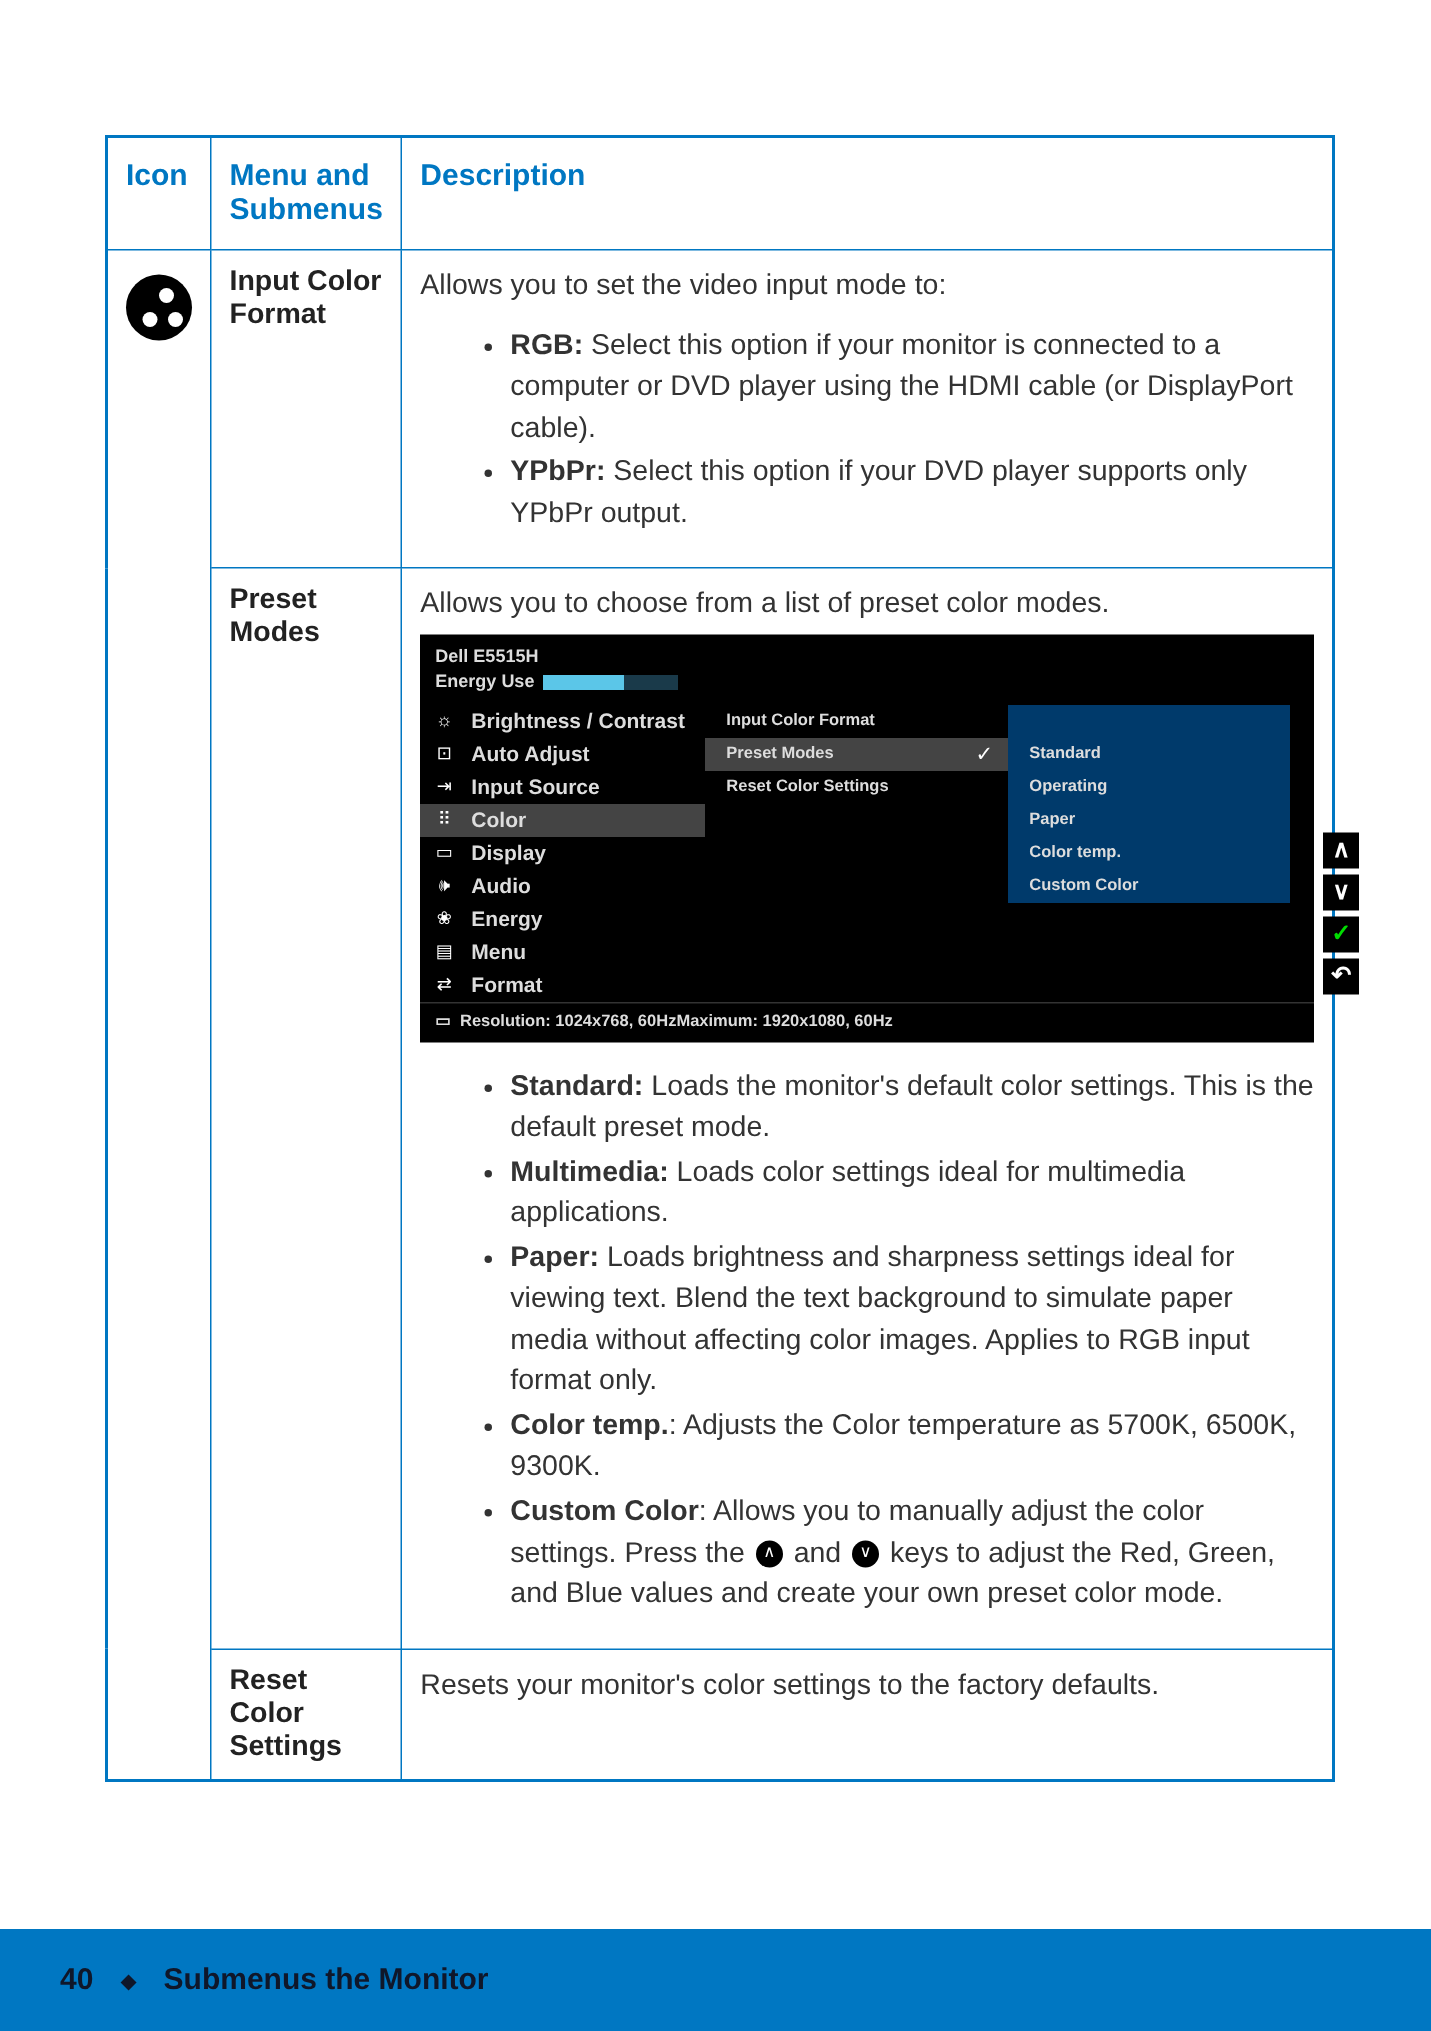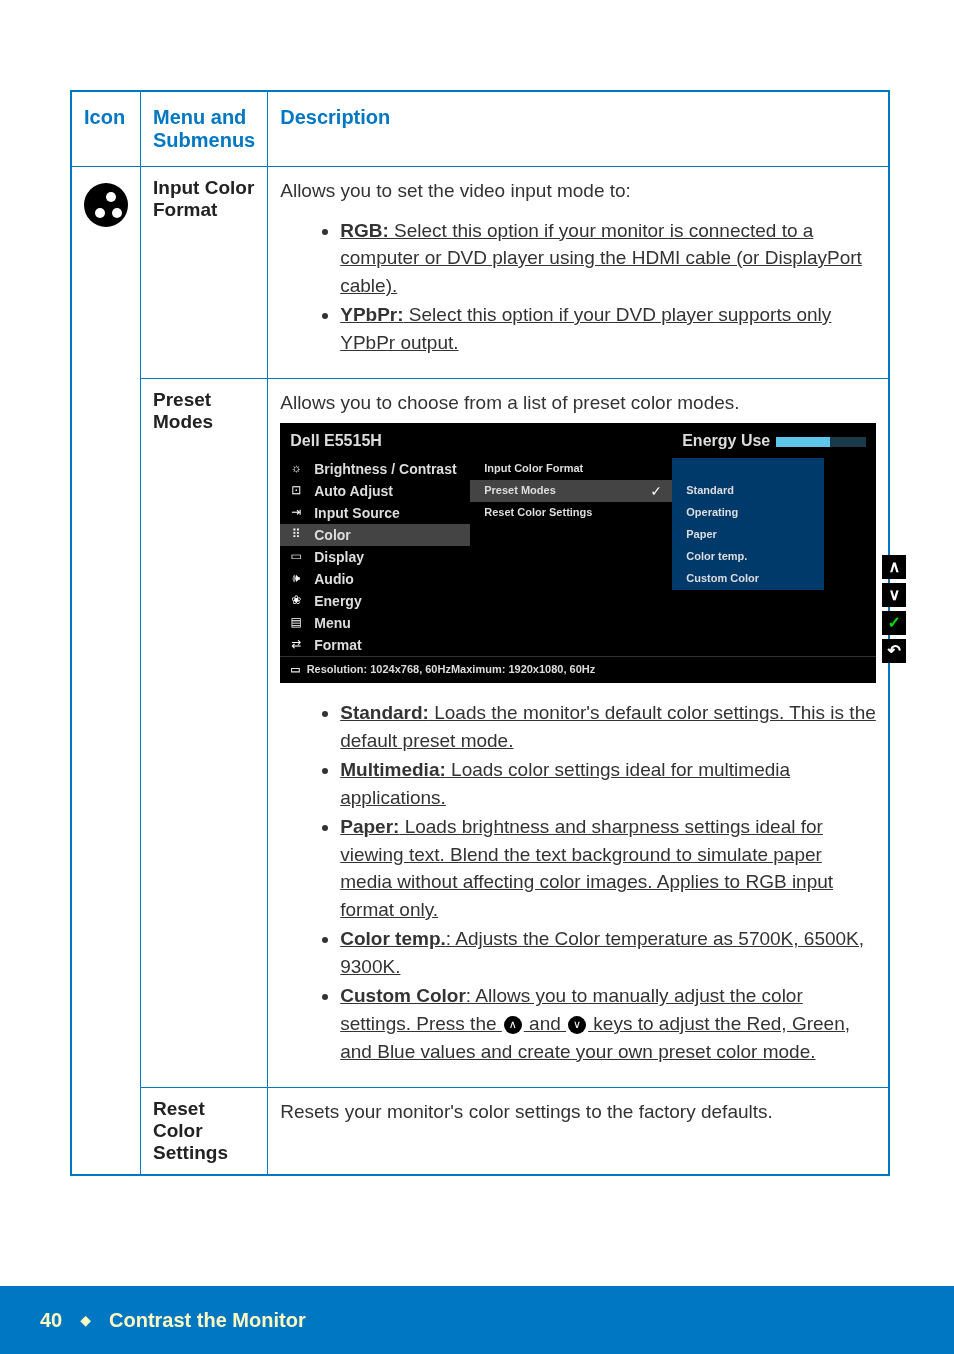--- a/index.html
+++ b/index.html
@@ -4,51 +4,51 @@
 <style>
   * { box-sizing: border-box; margin: 0; padding: 0; }
   body { font-family: "Segoe UI", Arial, sans-serif; background: #fff; width: 954px; height: 1354px; position: relative; }
   .page { padding: 90px 70px 0 70px; }
   table.main { border-collapse: collapse; width: 100%; border: 2px solid #0077c2; }
   table.main > tbody > tr > td, table.main > thead > tr > th { border: 1px solid #0077c2; padding: 10px 12px; vertical-align: top; }
   table.main > thead > tr > th { font-weight: 700; color: #0077c2; text-align: left; font-size: 20px; padding: 14px 12px; }
   .menu-label { font-weight: 700; font-size: 19px; color: #222; }
   .desc { font-size: 19px; color: #333; line-height: 1.45; }
   .desc strong { font-weight: 700; }
-  .desc ul { list-style: disc; padding-left: 60px; margin: 12px 0; text-decoration: underline; }
+  .desc ul { list-style: disc; padding-left: 60px; margin: 12px 0; }
   .desc ul li { margin: 2px 0; }
   .icon-circle { width: 44px; height: 44px; border-radius: 50%; background: #000; position: relative; margin: 2px auto; }
   .icon-circle::before, .icon-circle::after { content: ""; position: absolute; border-radius: 50%; }
   .dot-a { position:absolute; width:10px; height:10px; background:#fff; border-radius:50%; top:9px; left:22px; }
   .dot-b { position:absolute; width:10px; height:10px; background:#fff; border-radius:50%; top:25px; left:11px; }
   .dot-c { position:absolute; width:10px; height:10px; background:#fff; border-radius:50%; top:25px; left:28px; }
   .osd { width: 596px; background: #000; color: #ddd; font-size: 12px; font-family: Arial, sans-serif; margin-top: 6px; position: relative; }
-  .osd-header { display:flex; justify-content: space-between; padding: 6px 10px 6px 10px; font-weight:700; font-size:16px; }
+  .osd-header { display:flex; justify-content: space-between; padding: 6px 10px 6px 10px; font-weight:700; font-size:12px;flex-direction:column; }
   .energy-bar { display:inline-block; width:90px; height:10px; background: linear-gradient(to right, #5bc6e8 0%, #5bc6e8 60%, #1a3a4a 60%, #1a3a4a 100%); margin-left:6px; vertical-align: middle; }
   .osd-body { display:flex; }
   .osd-col1 { width: 190px; }
   .osd-col2 { width: 170px; }
   .osd-col3 { width: 32px; }
-  .osd-col4 { width: 152px; }
+  .osd-col4 { width: 188px; }
   .osd-row { display:flex; align-items:center; height: 22px; padding: 0 6px 0 6px; }
   .osd-row.sel { background: #444; }
   .osd-icon { width: 20px; text-align:center; margin-right: 8px; color: #fff; font-size:12px; }
   .osd-row span.lbl { font-weight:700; font-size:14px; }
   .osd-col2 .osd-row span.lbl { font-weight:700; font-size:11px; }
   .osd-col2 .osd-row { padding-left: 14px; }
   .osd-footer { display:flex; justify-content: flex-start; padding: 5px 10px; border-top: 1px solid #333; font-weight:700; font-size:11px; }
   .osd-footer .res-icon { margin-right:6px; font-size:11px; }
   .osd-side { position:absolute; right:-30px; top:132px; display:flex; flex-direction:column; gap:4px; }
   .osd-side-btn { width:24px; height:24px; background:#000; color:#fff; display:flex; align-items:center; justify-content:center; font-size:16px; font-weight:700; }
   .check-sel { color:#0d0; font-weight:900; }
   .col3-cell { height:22px; display:flex; align-items:center; justify-content:center; }
   .col3-check { color:#fff; font-size:14px; }
   .col4-row { background:#003a6b; height:22px; display:flex; align-items:center; padding-left:14px; font-weight:700; font-size:11px; }
   .inline-btn { display:inline-flex; width:18px; height:18px; border-radius:50%; background:#000; color:#fff; align-items:center; justify-content:center; font-size:11px; vertical-align:middle; margin:0 2px; }
-  .footer-bar { position:absolute; bottom:0; left:0; right:0; height:68px; background:#0077c2; display:flex; align-items:center; padding-left:40px; color:#fef9c3; font-size:20px; }
+  .footer-bar { position:absolute; bottom:0; left:0; right:0; height:68px; background:#0077c2; display:flex; align-items:center; padding-left:40px; color:#0f172a; font-size:20px; }
   .footer-bar .pg { font-weight:700; margin-right:18px; }
   .footer-bar .diamond { font-size:14px; margin-right:18px; }
   .footer-bar .ftitle { font-weight:600; }
   .col-icon { width: 60px; }
   .col-menu { width: 165px; }
 </style>
 </head>
 <body>
 
 <div class="page">
@@ -198,14 +198,14 @@
           </td>
       <td class="desc"><span>Resets your monitor's color settings to the factory defaults.</span></td>
     </tr>
   </tbody>
 </table>
 </div>
 
 <div class="footer-bar">
   <span class="pg">40</span>
   <span class="diamond">◆</span>
-  <span class="ftitle">Contrast the Monitor</span>
+  <span class="ftitle">Submenus the Monitor</span>
 </div>
 
 </body></html>

